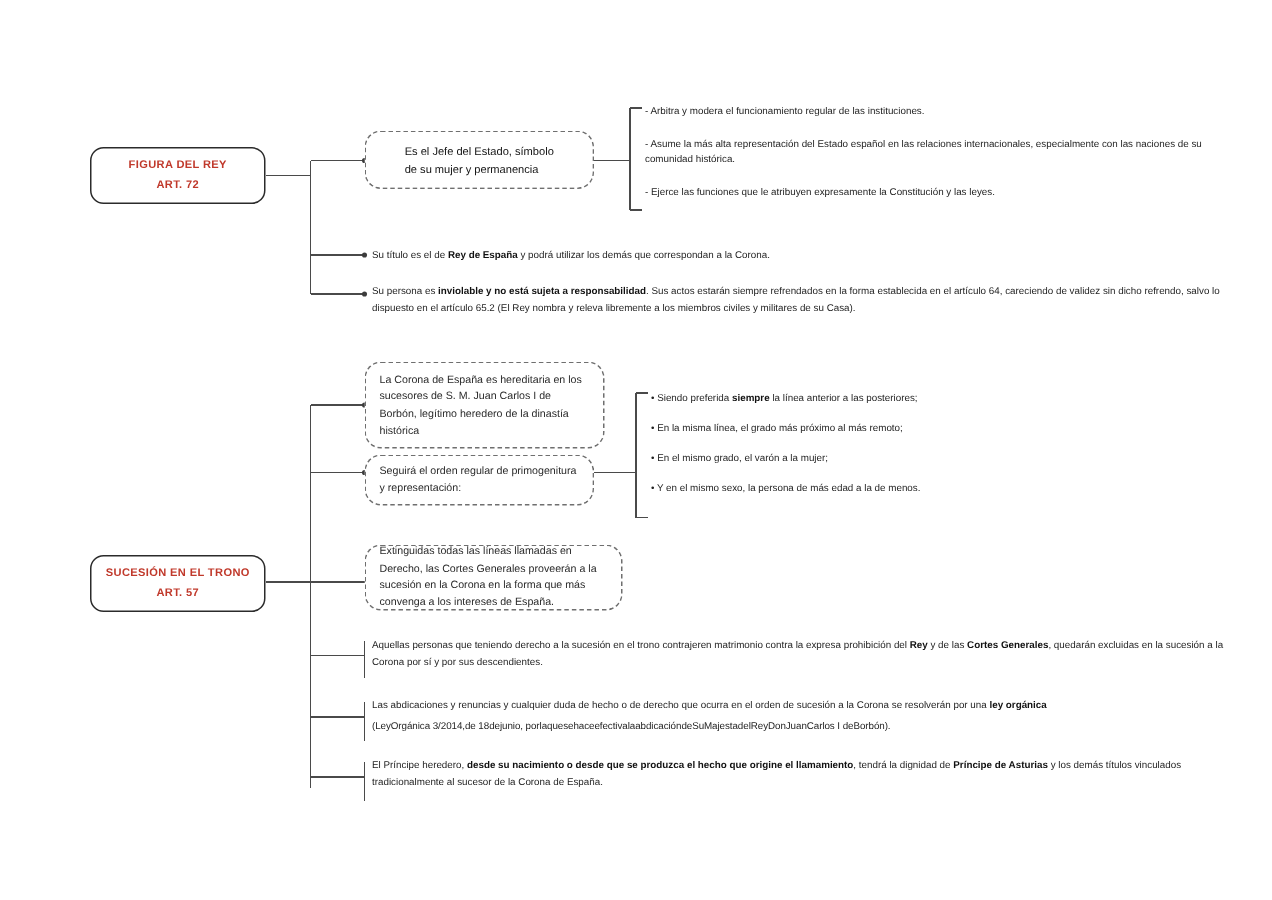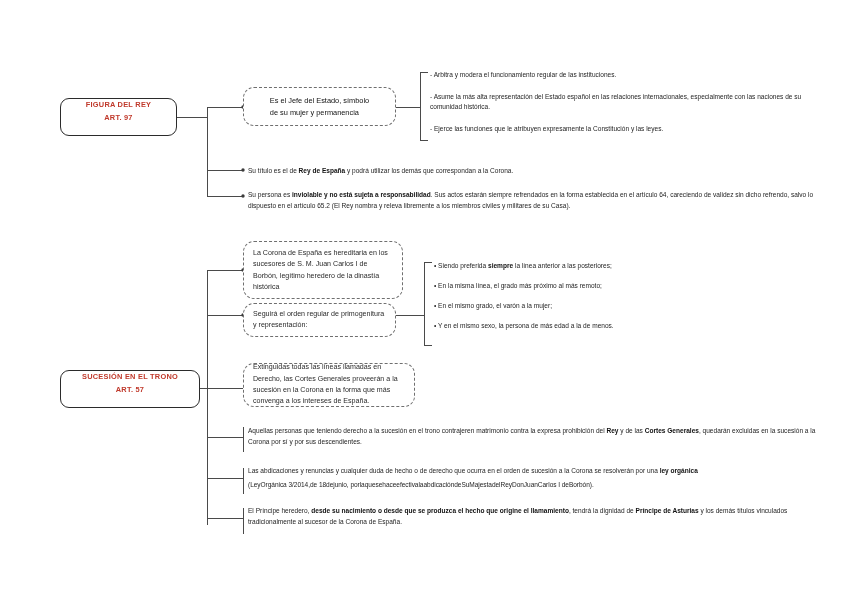--- a/index.html
+++ b/index.html
@@ -14,21 +14,21 @@
   }
   #canvas{position:absolute;left:0;top:0;width:848px;height:600px;}
   svg.wires{position:absolute;left:0;top:0;width:848px;height:600px;pointer-events:none;}
 
   
   .root-box{
     position:absolute;
     border:1.1px solid #2b2b2b;
     border-radius:9px;
     background:#fff;
-    display:flex;justify-content:center;
+    display:flex;align-items:center;justify-content:center;
     text-align:center;
     color:#c0392b;
     font-weight:bold;
     font-size:7.4px;
     letter-spacing:.25px;
     line-height:1.75;
     box-sizing:border-box;
   }
 
   
@@ -111,25 +111,25 @@
       <path d="M396,315 H424" marker-start="url(#arrowL)"></path>
       <path d="M424,262 V345"></path>
       <path d="M424,262 H432"></path>
       <path d="M424,345 H432"></path>
     </g>
   </svg>
 
   <div class="root-box" style="left:60px;top:98px;width:117px;height:38px;">
     <div>
       <div>FIGURA DEL REY</div>
-      <div>ART. 97</div>
+      <div>ART. 72</div>
     </div>
   </div>
 
-  <div class="root-box" style="left:60px;top:370px;width:140px;height:38px;">
+  <div class="root-box" style="left:60px;top:370px;width:117px;height:38px;">
     <div>
       <div>SUCESIÓN EN EL TRONO</div>
       <div>ART. 57</div>
     </div>
   </div>
 
   <div class="dash-box bold" style="left:243px;top:87px;width:153px;height:39px;display:flex;align-items:center;justify-content:center;">
     <div>
       <div>Es el Jefe del Estado, símbolo</div>
       <div>de su mujer y permanencia</div>

